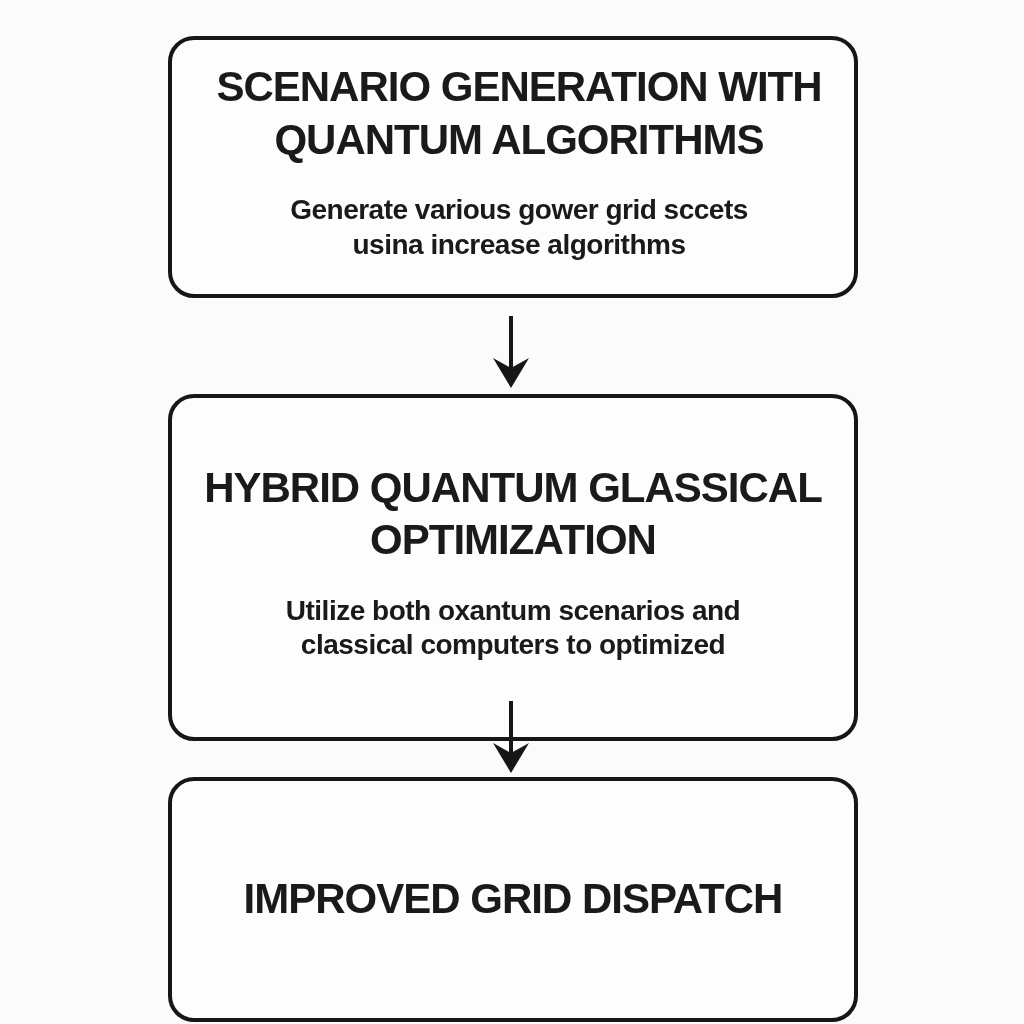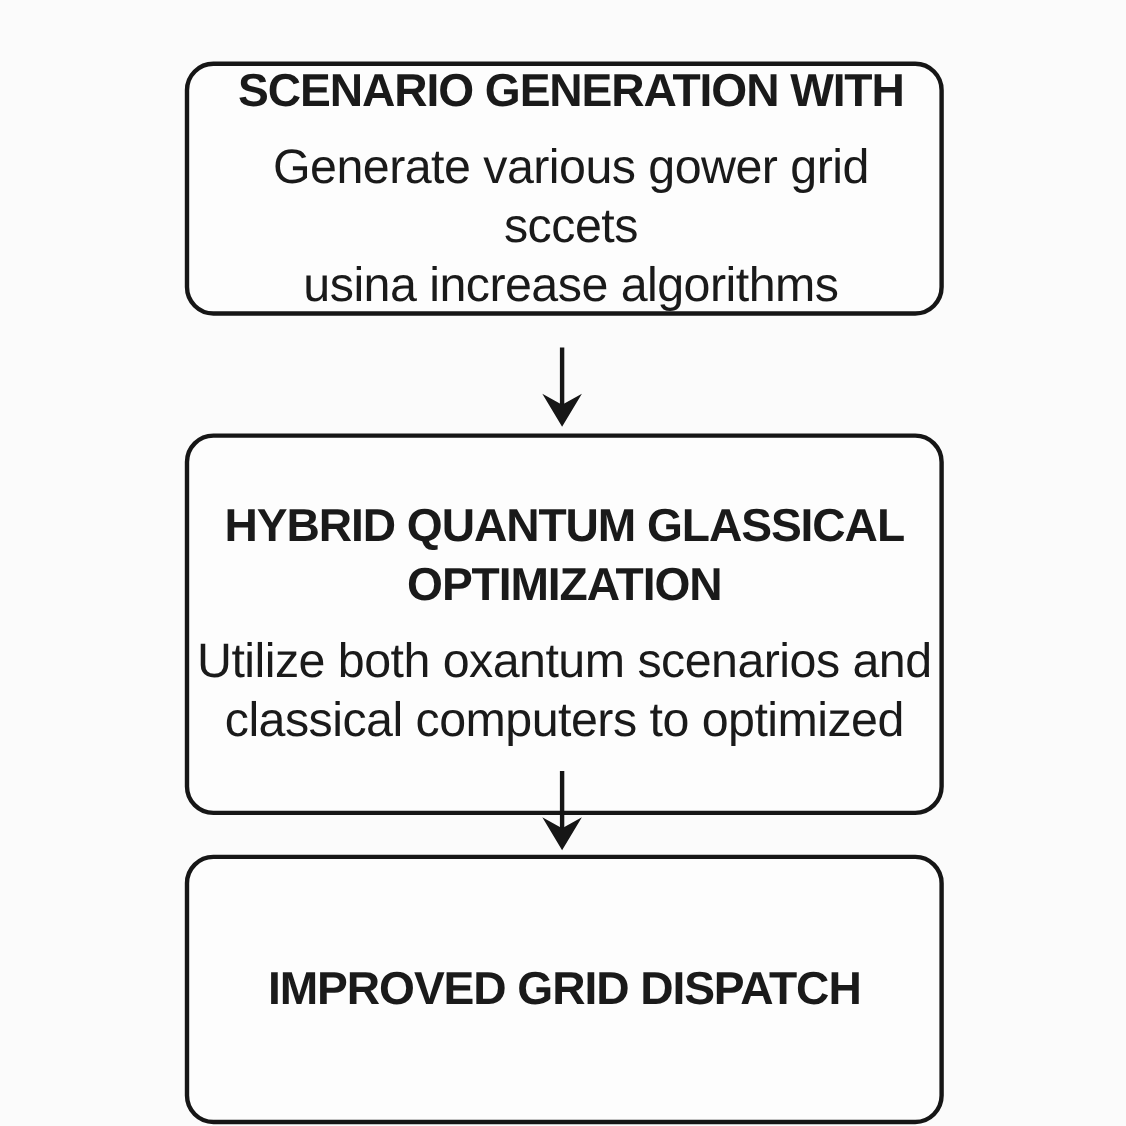--- a/index.html
+++ b/index.html
@@ -26,36 +26,36 @@
     background: var(--box-fill, #fdfdfd);
     border: 4px solid var(--border, #161616);
     border-radius: 26px;
     display: flex;
     flex-direction: column;
     align-items: center;
     justify-content: center;
     text-align: center;
     gap: 16px;
   }
-  .box-1 { top: 56px;  height: 231px; padding-left: 12px; }
+  .box-1 { top: 36px;  height: 262px; padding-left: 12px; }
   .box-2 { top: 394px; height: 347px; }
   .box-3 { top: 777px; height: 245px; gap: 13px; }
 
   .box-title {
     margin: 0;
     font-size: 42px;
     font-weight: bold;
     line-height: 1.25;
     letter-spacing: -1px;
     color: var(--text, #161616);
   }
   .box-body {
-    margin: 1px;
-    font-size: 44px;
-    font-weight: normal;
+    margin: 11px;
+    font-size: 28px;
+    font-weight: bold;
     line-height: 1.22;
     letter-spacing: -0.5px;
     color: var(--text, #1c1c1c);
   }
   .tline, .bline { display: block; }
   .tline:empty, .bline:empty { display: none; }
 
   .arrow {
     position: absolute;
     left: 489px;
@@ -74,20 +74,21 @@
   }
 </style>
 </head>
 <body>
 
 <div class="canvas">
 
   <section class="flow-box box-1">
     <h2 class="box-title">
       <span class="tline">SCENARIO GENERATION WITH</span>
+      <span class="tline">QUANTUM ALGORITHMS</span>
     </h2>
     <p class="box-body">
       <span class="bline">Generate various gower grid sccets</span>
       <span class="bline">usina increase algorithms</span>
 
     </p>
   </section>
 
   <svg class="arrow arrow-1" viewBox="0 0 44 76" aria-hidden="true">
     <line x1="22" y1="2" x2="22" y2="56"></line>

